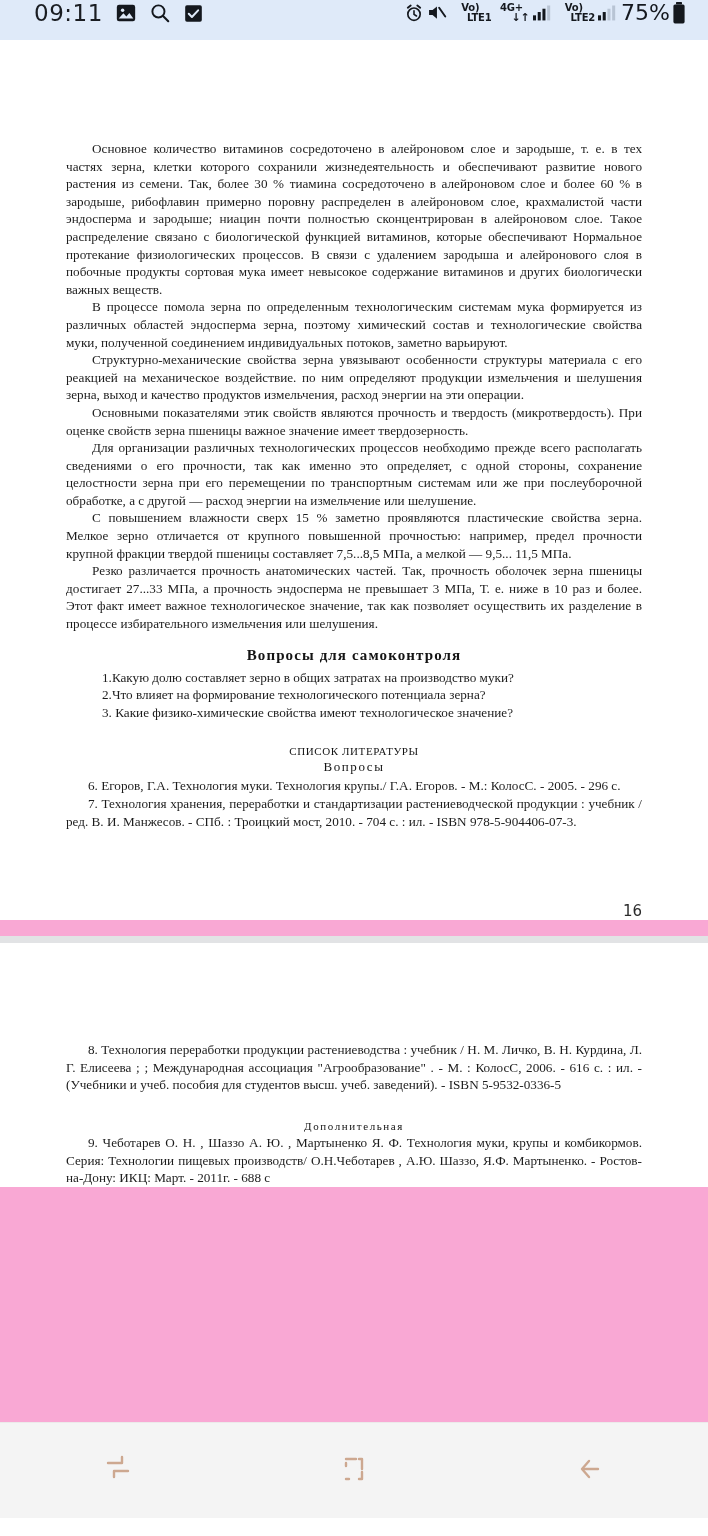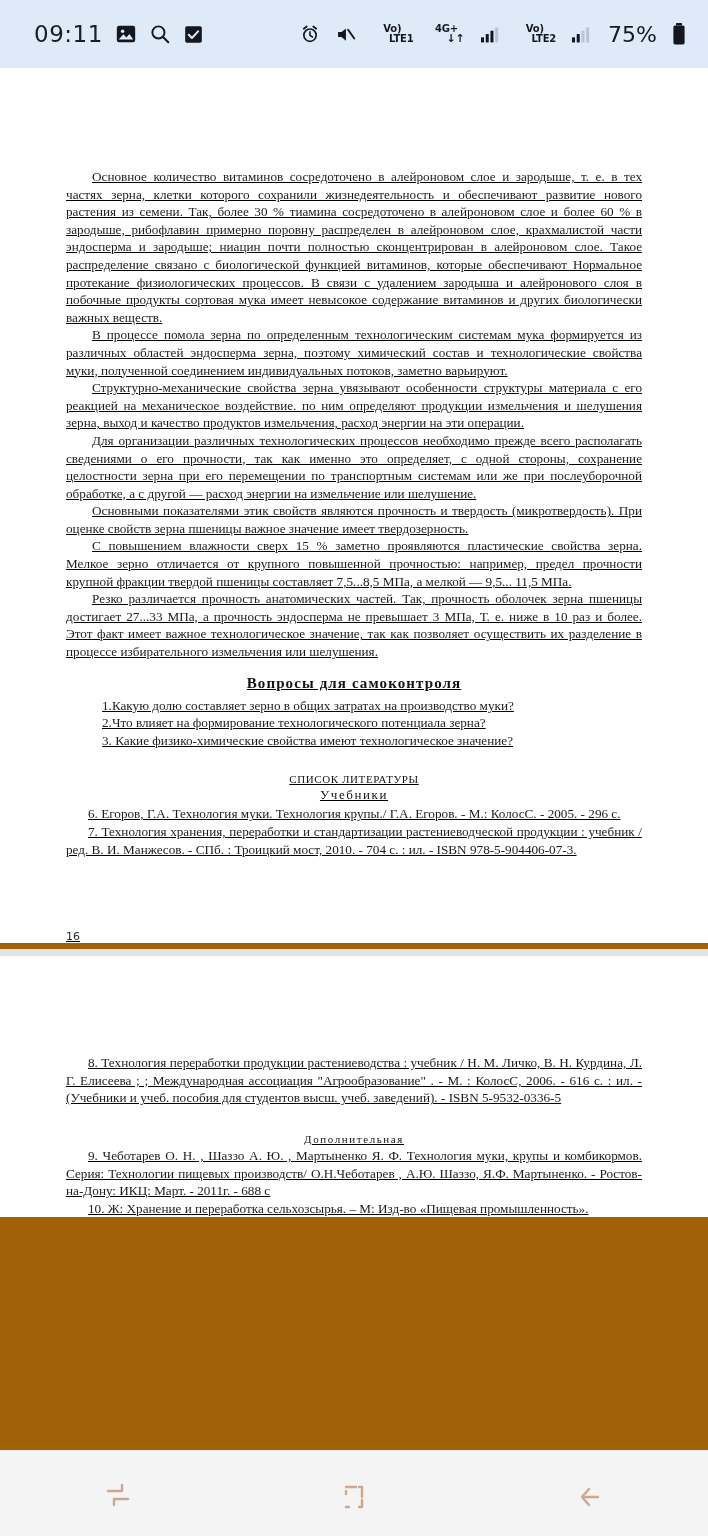--- a/index.html
+++ b/index.html
@@ -11,45 +11,45 @@
     width: 708px;
     height: 1536px;
     background: #ffffff;
     font-family: "Liberation Serif", serif;
     overflow: hidden;
     position: relative;
   }
 
   
   .status-bar {
-    height: 68px;
+    height: 40px;
     background: #dfeaf9;
     display: flex;
-    align-items: center;
+    align-items: flex-start;
     justify-content: space-between;
     padding: 0 22px 0 34px;
     box-sizing: border-box;
     color: #14181e;
   }
   .status-left {
     display: flex;
     align-items: center;
     gap: 12px;
   }
   .status-clock {
     font-family: "DejaVu Sans", sans-serif;
     font-size: 23px;
     letter-spacing: 0.5px;
     font-weight: 400;
     color: #1a1d22;
   }
   .status-right {
     display: flex;
     align-items: center;
-    gap: 15px;
+    gap: 2px;
   }
   .si {
     display: inline-flex;
     align-items: center;
     justify-content: center;
     line-height: 1;
   }
   .net-label {
     font-family: "DejaVu Sans", sans-serif;
     font-weight: bold;
@@ -64,24 +64,23 @@
   .batt-pct {
     font-family: "DejaVu Sans", sans-serif;
     font-size: 22px;
     color: #14181e;
     margin-left: 3px;
   }
 
   
   .reader {
     position: relative;
-    background: #a16207;
+    background: #f9a8d4;
     height: 1382px;
     overflow: hidden;
-    text-decoration: underline;
   }
   .page-gap {
     height: 7px;
     background: #e2e3e5;
     width: 100%;
   }
   .page {
     background: #ffffff;
     padding: 0 66px;
     box-sizing: border-box;
@@ -147,26 +146,26 @@
   .ref {
     font-family: "Liberation Serif", serif;
     font-size: 13.2px;
     line-height: 17.6px;
     color: #1c1c1c;
     text-align: justify;
     margin: 0;
     text-indent: 22px;
   }
   .page-number {
-    text-align: left;
+    text-align: right;
     font-family: "DejaVu Sans", sans-serif;
-    font-size: 11px;
+    font-size: 15px;
     color: #2b2b2b;
     margin-top: 72px;
-    margin-bottom: 6px;
+    margin-bottom: 16px;
   }
 
   
   .nav-bar {
     height: 96px;
     background: #f4f4f4;
     display: flex;
     align-items: center;
     justify-content: space-around;
     border-top: 1px solid #eceaea;
@@ -259,47 +258,46 @@
     </span>
   </div>
 </div>
 
 <div class="reader">
 
   <div class="page page-1">
     <p class="body-text">Основное количество витаминов сосредоточено в алейроновом слое и зародыше, т. е. в тех частях зерна, клетки которого сохранили жизнедеятельность и обеспечивают развитие нового растения из семени. Так, более 30 % тиамина сосредоточено в алейроновом слое и более 60 % в зародыше, рибофлавин примерно поровну распределен в алейроновом слое, крахмалистой части эндосперма и зародыше; ниацин почти полностью сконцентрирован в алейроновом слое. Такое распределение связано с биологической функцией витаминов, которые обеспечивают Нормальное протекание физиологических процессов. В связи с удалением зародыша и алейронового слоя в побочные продукты сортовая мука имеет невысокое содержание витаминов и других биологически важных веществ.</p>
     <p class="body-text">В процессе помола зерна по определенным технологическим системам мука формируется из различных областей эндосперма зерна, поэтому химический состав и технологические свойства муки, полученной соединением индивидуальных потоков, заметно варьируют.</p>
     <p class="body-text">Структурно-механические свойства зерна увязывают особенности структуры материала с его реакцией на механическое воздействие. по ним определяют продукции измельчения и шелушения зерна,  выход и качество продуктов измельчения, расход энергии на эти операции.</p>
+    <p class="body-text">Основными показателями этик свойств являются прочность и твердость (микротвердость). При оценке свойств зерна пшеницы важное значение имеет твердозерность.</p>
     <p class="body-text">Для организации различных технологических процессов необходимо прежде всего располагать сведениями о его прочности, так как именно это определяет, с одной стороны, сохранение целостности зерна при его перемещении по транспортным системам или же при послеуборочной обработке, а с другой — расход энергии на измельчение или шелушение.</p>
-    <p class="body-text">Основными показателями этик свойств являются прочность и твердость (микротвердость). При оценке свойств зерна пшеницы важное значение имеет твердозерность.</p>
     <p class="body-text"> С повышением влажности сверх 15 % заметно проявляются пластические свойства зерна.   Мелкое зерно отличается от крупного повышенной прочностью: например, предел прочности крупной фракции твердой пшеницы составляет 7,5...8,5 МПа, а мелкой — 9,5... 11,5 МПа.</p>
     <p class="body-text">Резко различается прочность анатомических частей. Так, прочность оболочек зерна пшеницы достигает 27...33 МПа, а прочность эндосперма не превышает 3 МПа, Т. е. ниже в 10 раз и более.  Этот факт имеет важное технологическое значение, так как позволяет осуществить их разделение в процессе избирательного измельчения или шелушения.</p>
 
     <p class="center-head qs-heading">Вопросы для самоконтроля</p>
     <ul class="qs-list">
       <li>1.Какую долю составляет зерно в общих затратах на производство муки?</li>
       <li>2.Что влияет на формирование технологического потенциала зерна?</li>
       <li>3. Какие физико-химические свойства имеют технологическое значение?</li>
     </ul>
 
     <p class="center-head lit-heading">СПИСОК ЛИТЕРАТУРЫ</p>
-    <p class="center-head lit-sub">Учебники</p>
+    <p class="center-head lit-sub">Вопросы</p>
     <p class="ref">6. Егоров, Г.А. Технология муки. Технология крупы./ Г.А. Егоров. - М.: КолосС. - 2005. - 296 с.</p>
     <p class="ref">7. Технология хранения, переработки и стандартизации растениеводческой продукции : учебник / ред. В. И. Манжесов. - СПб. : Троицкий мост, 2010. - 704 с. : ил. - ISBN 978-5-904406-07-3.</p>
 
     <p class="page-number">16</p>
   </div>
 
   <div class="page-gap"></div>
 
   <div class="page page-2">
     <p class="ref">8. Технология переработки продукции растениеводства : учебник / Н. М. Личко, В. Н. Курдина, Л. Г. Елисеева ; ; Международная ассоциация "Агрообразование" . - М. : КолосС, 2006. - 616 с. : ил. - (Учебники и учеб. пособия для студентов высш. учеб. заведений). - ISBN 5-9532-0336-5</p>
     <p class="center-head lit-sub-2">Дополнительная</p>
     <p class="ref">9. Чеботарев О. Н. , Шаззо А. Ю. , Мартыненко Я. Ф. Технология муки, крупы и комбикормов. Серия: Технологии пищевых производств/ О.Н.Чеботарев , А.Ю. Шаззо, Я.Ф. Мартыненко. - Ростов-на-Дону: ИКЦ: Март. - 2011г. - 688 с</p>
-    <p class="ref">10. Ж: Хранение и переработка сельхозсырья. – М: Изд-во «Пищевая промышленность».</p>
   </div>
 
 </div>
 
 <div class="nav-bar">
   <div class="nav-btn">
     <span>
       <svg width="40" height="40" viewBox="0 0 40 40">
         <path d="M10 14h14v-6" fill="none" stroke="#cda890" stroke-width="2.4" stroke-linecap="round" stroke-linejoin="round"></path>
         <path d="M30 22H16v6" fill="none" stroke="#cda890" stroke-width="2.4" stroke-linecap="round" stroke-linejoin="round"></path>

